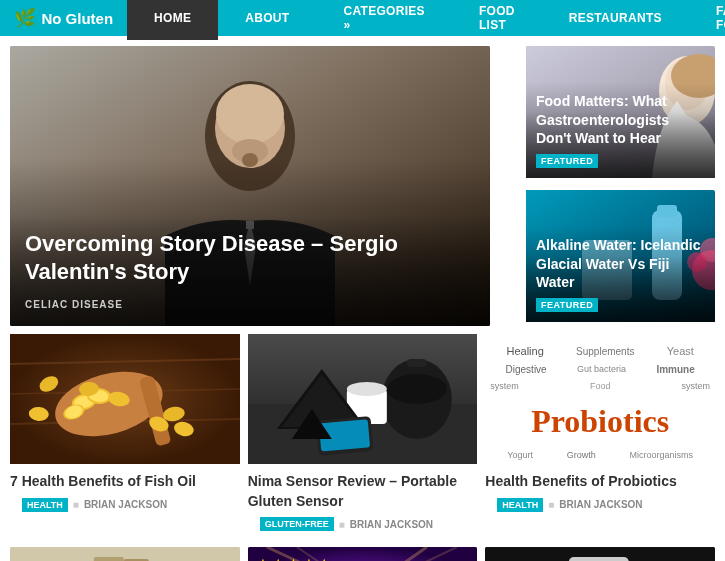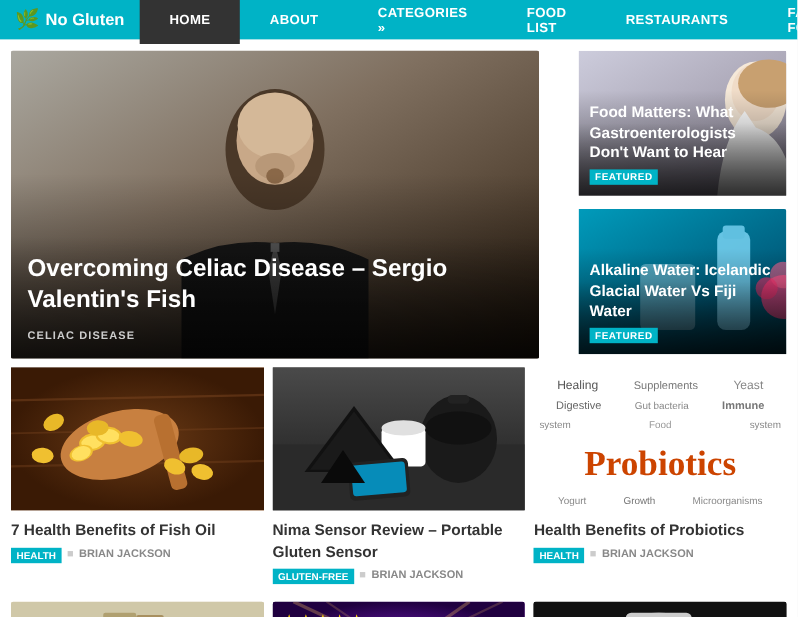--- a/index.html
+++ b/index.html
@@ -28,21 +28,21 @@
     .side-card { position: relative; flex: 1; overflow: hidden; border-radius: 2px; padding-left: 28px; }
     .side-card-overlay { position: absolute; bottom: 0; left: 0; right: 0; padding: 10px; color: white; background: linear-gradient(to top, rgba(0,0,0,0.55) 0%, transparent 100%); }
     .side-card-overlay h3 { font-size: 14px; font-weight: bold; line-height: 1.3; margin-bottom: 4px; }
     .featured-tag { display: inline-block; background: #00b3c6; color: white; font-size: 9px; font-weight: bold; text-transform: uppercase; padding: 2px 5px; letter-spacing: 0.5px; }
 
     
     .cards-row { display: flex; gap: 8px; margin-bottom: 8px; }
     .card { flex: 1; background: white; }
     .card-body { padding: 8px 0; }
     .card-title { font-size: 14px; font-weight: bold; color: #333; margin-bottom: 6px; line-height: 1.4; }
-    .card-meta { display: flex; align-items: flex-start; gap: 5px; }
+    .card-meta { display: flex; align-items: center; gap: 5px; margin-left: 12px; }
     .tag-health { background: #00b3c6; color: white; font-size: 9px; font-weight: bold; padding: 2px 5px; text-transform: uppercase; }
     .tag-gluten { background: #00b3c6; color: white; font-size: 9px; font-weight: bold; padding: 2px 5px; text-transform: uppercase; }
     .author { font-size: 10px; color: #888; font-weight: bold; text-transform: uppercase; }
     .dot { color: #ccc; font-size: 10px; }
 
     
     .bottom-row { display: flex; gap: 8px; }
     .bottom-card { flex: 1; height: 90px; overflow: hidden; border-radius: 2px; }
     .bottom-card-1 { background: linear-gradient(135deg, #e0d0b0 0%, #c0b090 100%); }
     .bottom-card-2 { background: linear-gradient(135deg, #1a0a3a 0%, #3a0a6a 50%, #6a2090 100%); position: relative; }
@@ -114,21 +114,21 @@
           <ellipse cx="240" cy="114" rx="8" ry="7" fill="#8a6848"></ellipse>
 
           <path d="M155 280 L155 190 Q195 170 240 175 Q285 170 325 190 L325 280 Z" fill="#1a1a1a"></path>
 
           <path d="M240 175 L246 200 L240 240 L234 200 Z" fill="#555"></path>
           <rect x="236" y="175" width="8" height="8" fill="#666"></rect>
         </svg>
 
         <div style="position:absolute;bottom:0;left:0;right:0;top:0;background:linear-gradient(to top, rgba(0,0,0,0.65) 0%, rgba(0,0,0,0.0) 60%);"></div>
         <div class="hero-overlay">
-          <h2>Overcoming Celiac Disease – Sergio Valentin's Fish</h2>
+          <h2>Overcoming Story Disease – Sergio Valentin's Story</h2>
           <span class="hero-tag">CELIAC DISEASE</span>
         </div>
       </div>
     </div>
 
     <div class="hero-side">
 
       <div class="side-card">
         <div style="width:100%;height:132px;position:relative;overflow:hidden;">
           <svg width="100%" height="132" viewBox="0 0 237 132" preserveAspectRatio="xMidYMid slice">

